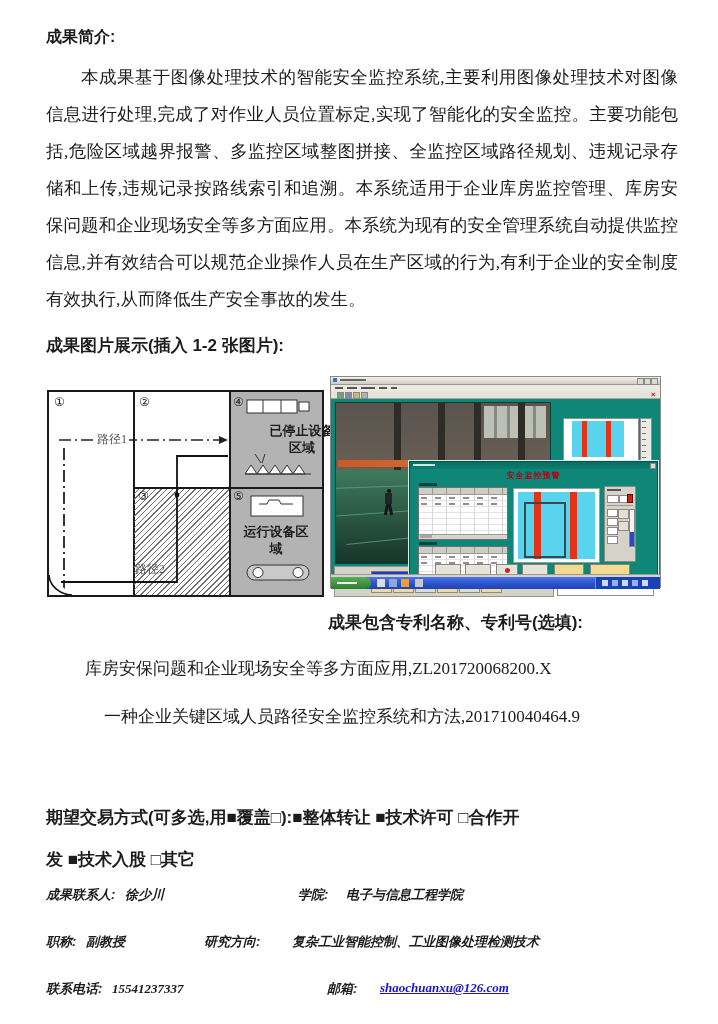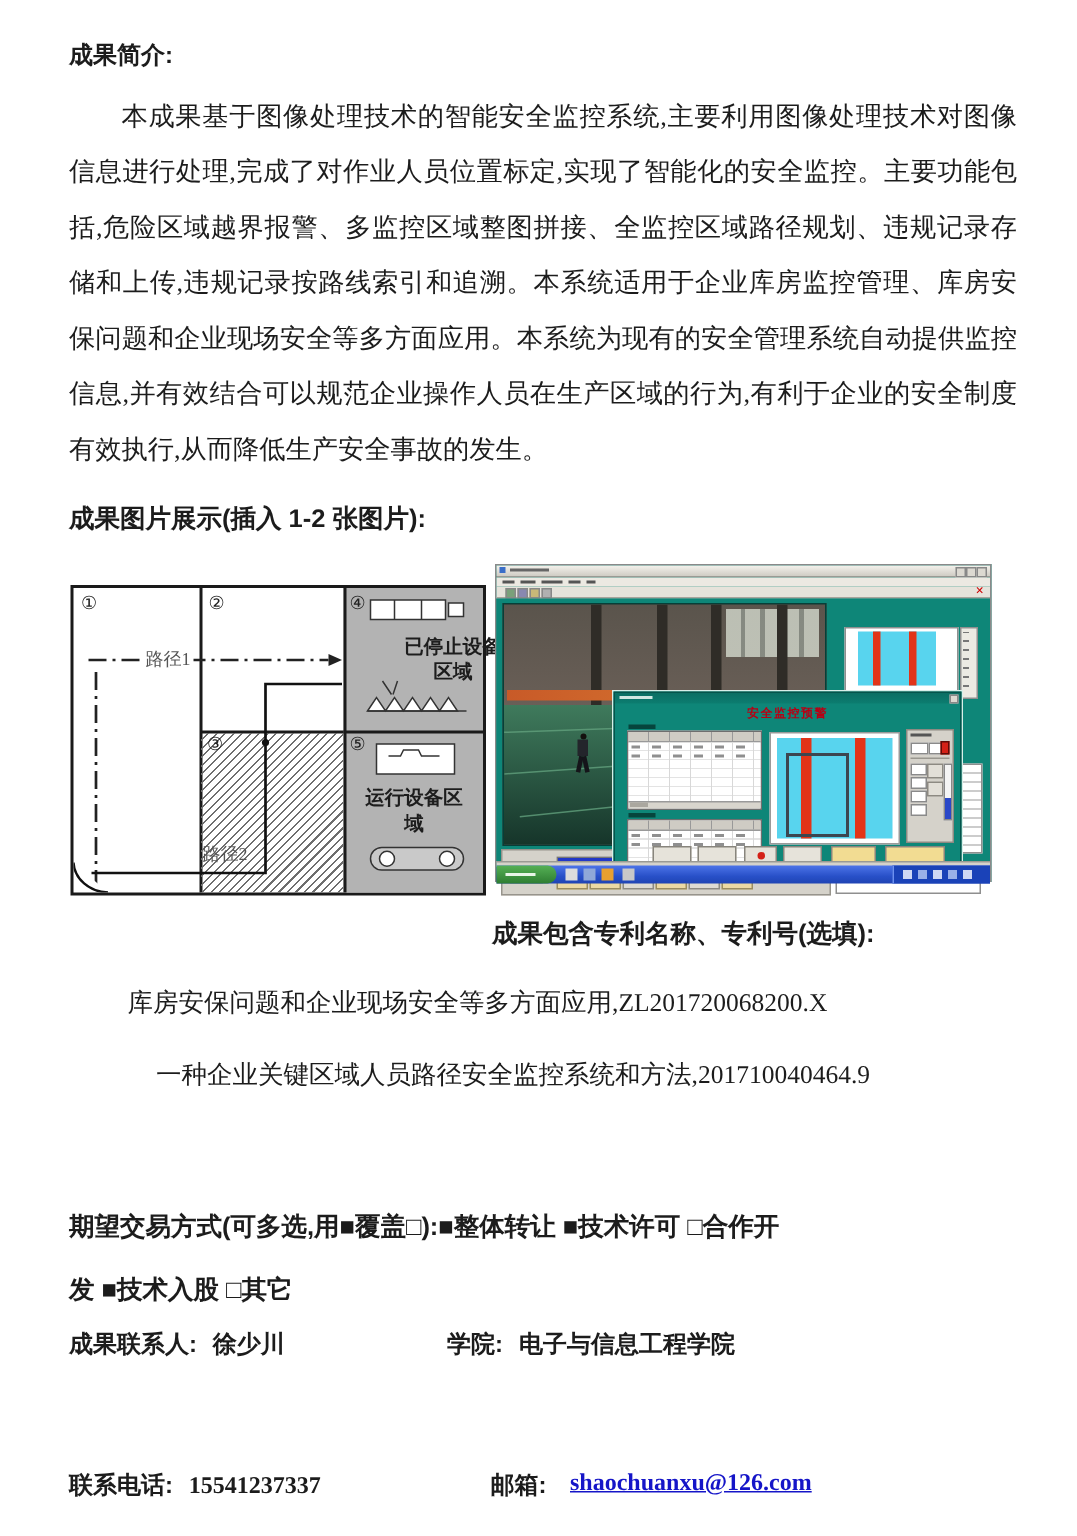--- a/index.html
+++ b/index.html
@@ -53,21 +53,21 @@
   .ss-sidelist{position:absolute;left:302px;top:110px;width:20px;height:58px;background:#fff;border:1px solid #8f8f8f;
                background-image:repeating-linear-gradient(#fff 0 5px,#ccc 5px 6px);}
   .ss-brlist{position:absolute;left:226px;top:184px;width:95px;height:11px;background:#fff;border:1px solid #8f8f8f;}
   .ss-blpanel{position:absolute;left:3px;top:167px;width:218px;height:29px;background:#d5d2ca;border:1px solid #97948c;}
   .prog{position:absolute;left:36px;top:4px;width:142px;height:7px;background:#fff;border:1px solid #777;}
   .prog-fill{position:absolute;left:0;top:0;height:100%;width:82%;background:#2238c8;}
   .tanbtn{position:absolute;top:15px;width:19px;height:9px;background:#ecd9a4;border:1px solid #9a8c60;}
   .graybtn{background:#dedbd3;border:1px solid #8d8a82;}
 
   .ss-dialog{position:absolute;left:78px;top:62px;width:230px;height:122px;background:#0e8678;
-             border:1px solid #04544b;box-shadow:0 0 0 1px #d8efe9;}
+             border:1px solid #04544b;box-shadow:0 0 0 1px #d8efe9;padding-left:17px;}
   .dlg-title{position:absolute;left:0;top:0;width:100%;height:7px;background:linear-gradient(#0a6e63,#0c7d70);}
   .dlg-alert{position:absolute;left:0;top:9px;width:100%;text-align:center;font-size:8px;line-height:9px;
              color:#b80014;font-weight:bold;letter-spacing:1px;}
   .mini-table{position:absolute;background:#fff;border:1px solid #6f6f6f;}
   .mt-head{height:6px;background:#cfccc4;border-bottom:1px solid #999;
            background-image:repeating-linear-gradient(90deg,transparent 0 13px,#999 13px 14px);}
   .mt-body{position:relative;width:100%;
            background-image:repeating-linear-gradient(90deg,transparent 0 13px,#d8d8d8 13px 14px),
                             repeating-linear-gradient(#fff 0 5px,#e3e3e3 5px 6px);}
   .mt-data{position:absolute;left:2px;height:2px;
@@ -96,21 +96,21 @@
   .redx{position:absolute;right:4px;top:0;font-size:7px;line-height:7px;color:#c00;font-weight:bold;}
 
   
   .patents-h{position:absolute;top:611px;left:328px;margin:0;font-size:17px;}
   .patent{position:absolute;margin:0;font-size:17px;}
   .p1{top:657px;left:85px;}
   .p2{top:705px;left:104px;}
   .price-row{position:absolute;top:751px;left:46px;margin:0;font-size:17px;}
   .price-val{font-weight:normal;margin-left:8px;}
   .trade-block{position:absolute;top:797px;left:46px;width:640px;margin:0;font-size:17px;line-height:42px;}
-  .c-row{position:absolute;left:46px;width:640px;font-size:16px;height:24px;}
+  .c-row{position:absolute;left:46px;width:640px;font-size:13px;height:24px;font-style:italic;}
   .c-right{position:absolute;}
   .email-link{color:#1515c8;text-decoration:underline;font-family:"Liberation Serif","DejaVu Serif",serif;}
 </style>
 </head>
 <body>
 
 <div class="page">
 
   <h2 class="hei intro-h">成果简介:</h2>
   <p class="body-par">本成果基于图像处理技术的智能安全监控系统,主要利用图像处理技术对图像信息进行处理,完成了对作业人员位置标定,实现了智能化的安全监控。主要功能包括,危险区域越界报警、多监控区域整图拼接、全监控区域路径规划、违规记录存储和上传,违规记录按路线索引和追溯。本系统适用于企业库房监控管理、库房安保问题和企业现场安全等多方面应用。本系统为现有的安全管理系统自动提供监控信息,并有效结合可以规范企业操作人员在生产区域的行为,有利于企业的安全制度有效执行,从而降低生产安全事故的发生。</p>
@@ -337,20 +337,26 @@
     <span>期望交易方式(可多选,用■覆盖□):■整体转让  ■技术许可  □合作开</span><br>
     <span>发  ■技术入股  □其它</span>
   </p>
 
   <div class="c-row hei" style="top:886px;">
     <span>成果联系人:</span>
     <span style="margin-left:6px;">徐少川</span>
     <span class="c-right" style="left:252px;">学院:</span>
     <span class="c-right" style="left:300px;">电子与信息工程学院</span>
   </div>
+  <div class="c-row hei" style="top:933px;">
+    <span>职称:</span>
+    <span style="margin-left:6px;">副教授</span>
+    <span class="c-right" style="left:158px;">研究方向:</span>
+    <span class="c-right" style="left:246px;">复杂工业智能控制、工业图像处理检测技术</span>
+  </div>
   <div class="c-row hei" style="top:980px;">
     <span>联系电话:</span>
     <span style="margin-left:6px;font-family:'Liberation Serif','DejaVu Serif',serif;font-weight:bold;">15541237337</span>
     <span class="c-right" style="left:281px;">邮箱:</span>
     <a href="#" class="email-link c-right" style="left:334px;">shaochuanxu@126.com</a>
   </div>
 
 </div>
 
 </body></html>

